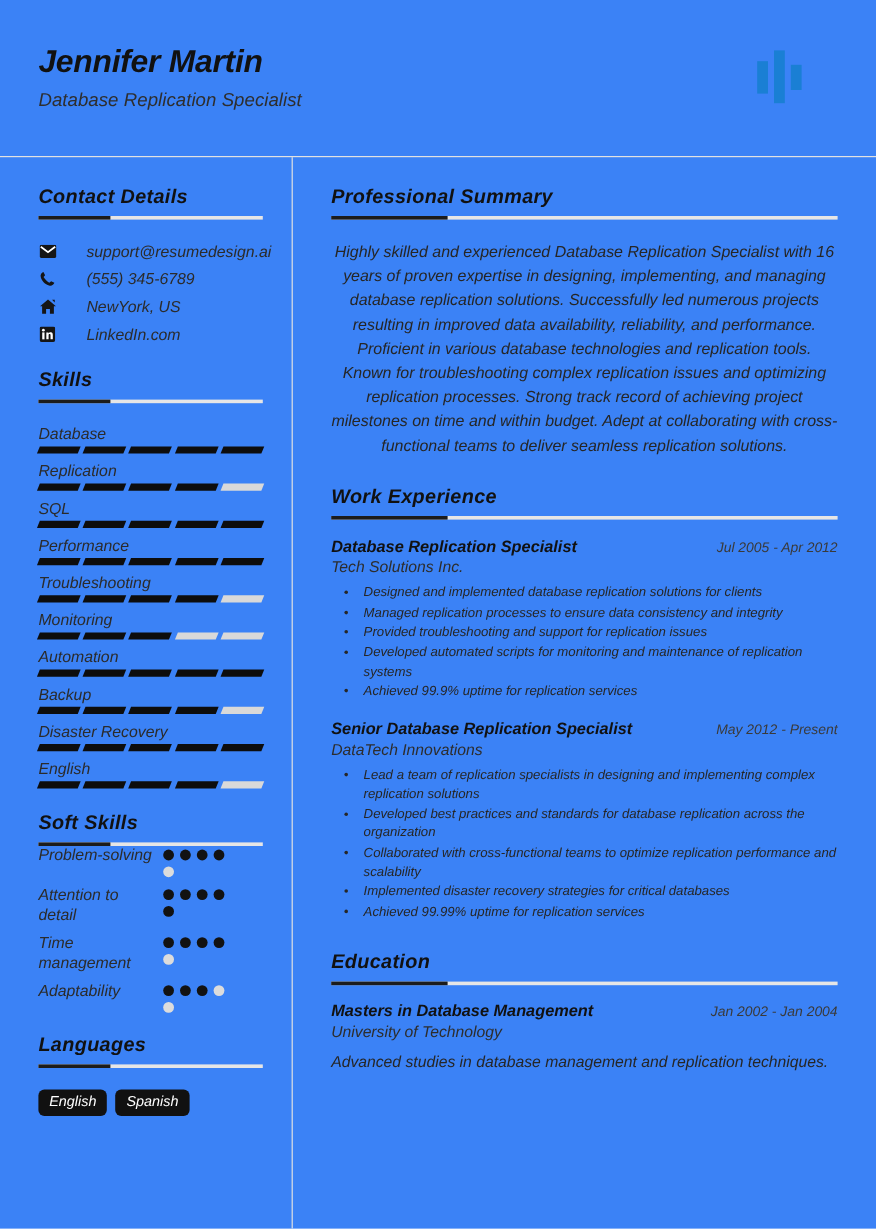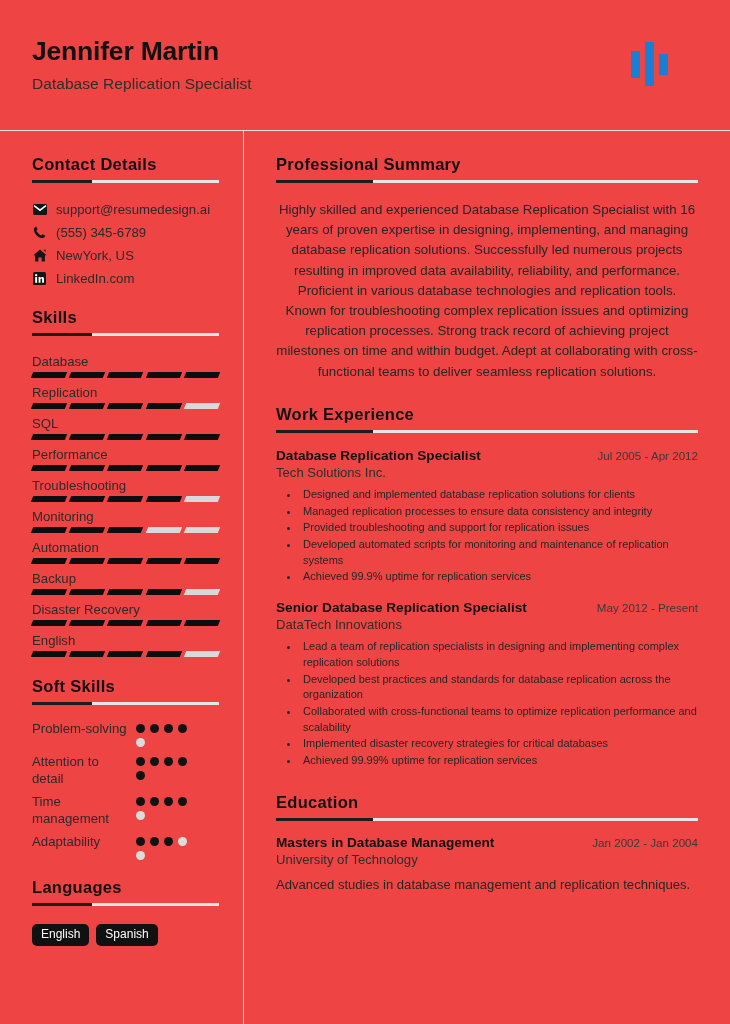--- a/index.html
+++ b/index.html
@@ -4,21 +4,21 @@
 <style>
   * { box-sizing: border-box; margin: 0; padding: 0; }
   html, body {
     width: 730px;
     height: 1024px;
     background: #ffffff;
     font-family: "Liberation Sans", sans-serif;
     color: #1b1b1b;
     -webkit-font-smoothing: antialiased;
   }
-  .page { position: relative; width: 730px; height: 1024px; overflow: hidden; background:#ef4444; }
+  .page { position: relative; width: 730px; height: 1024px; overflow: hidden; background:#3b82f6;font-style:italic; }
 
   
   .header {
     height: 131px;
     padding: 36px 30px 0 32px;
     display: flex;
     align-items: flex-start;
     justify-content: space-between;
     border-bottom: 1px solid #e2e2e2;
   }
@@ -63,35 +63,35 @@
     width: 32%; height: 3px; background: #1c1c1c;
   }
   .right .sec-rule::before { width: 23%; }
   .sec { margin-bottom: 0; }
 
   
   .contact { margin-top: 19px; }
   .c-row { display: flex; align-items: center; gap: 9px; margin-bottom: 8px; }
   .c-ico { width: 15px; display:flex; align-items:center; justify-content:center; flex: 0 0 15px; }
   .c-ico svg { display:block; }
-  .c-txt { font-size: 13.2px; color: #2b2b2b; }
+  .c-txt { font-size: 13.2px; color: #2b2b2b; margin-left: 16px; }
 
   
   .skills { margin-top: 18px; }
   .skill { margin-bottom: 7px; }
   .skill-name { font-size: 13.2px; color: #2b2b2b; margin-bottom: 3px; }
   .bars { display: flex; gap: 4px; }
   .bars span {
     flex: 1; height: 6px; background: #d9d9d9;
     transform: skewX(-22deg);
   }
   .bars span.on { background: #0d0d0d; }
 
   
-  .soft { margin-top: 16px; }
+  .soft { margin-top: 0; }
   .soft-row { display: flex; align-items: flex-start; margin-bottom: 7px; }
   .soft-name { width: 104px; font-size: 13.2px; color: #2b2b2b; line-height: 1.25; padding-right: 6px; }
   .dots { width: 62px; display: flex; flex-wrap: wrap; gap: 5px 5px; padding-top: 3px; }
   .dots i { display:block; width: 9px; height: 9px; border-radius: 50%; background: #dcdcdc; }
   .dots i.on { background: #121212; }
 
   
   .langs { margin-top: 18px; }
   .lang-list { display: flex; gap: 7px; margin-top: 18px; flex-wrap: wrap; }
   .lang {

